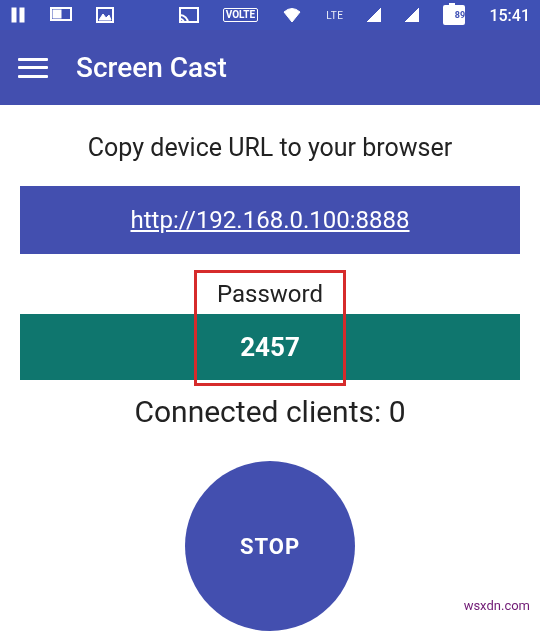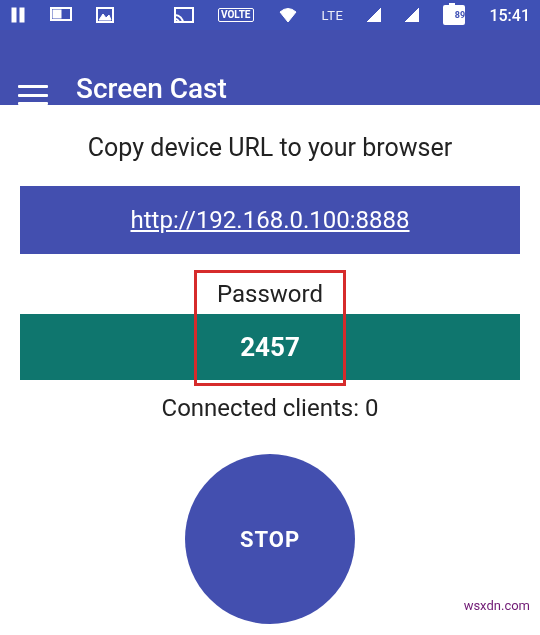--- a/index.html
+++ b/index.html
@@ -33,21 +33,21 @@
     }
     .statusbar svg { fill: #fff; stroke: #fff; }
     .volte {
       border: 1px solid #fff;
       font-size: 10px;
       padding: 0 2px;
       border-radius: 2px;
       line-height: 12px;
       font-weight: bold;
     }
-    .lte { font-size: 13px; opacity: 0.9; letter-spacing: 0.5px;}
+    .lte { font-size: 10px; opacity: 0.9; letter-spacing: 0.5px;}
     .battery {
       position: relative;
       width: 22px;
       height: 20px;
       border: 2px solid #fff;
       border-radius: 2px;
       display: flex;
       align-items: center;
       justify-content: center;
       font-size: 9px;
@@ -63,21 +63,21 @@
       left: 4px;
       width: 6px;
       height: 2px;
       background: #fff;
     }
     .time { font-weight: 500; }
     .appbar {
       background: #434faf;
       height: 75px;
       display: flex;
-      align-items: flex-end;
+      align-items: center;
       padding: 0 18px;
       gap: 28px;
     }
     .hamburger {
       width: 30px;
       height: 20px;
       display: flex;
       flex-direction: column;
       justify-content: space-between;
     }
@@ -135,21 +135,21 @@
       left: 50%;
       transform: translateX(-50%);
       pointer-events: none;
     }
     .pw-label-above {
       font-size: 24px;
       color: #222;
       padding: 8px 0 10px;
     }
     .clients {
-      font-size: 24px;
+      font-size: 30px;
       color: #222;
       margin-top: 14px;
     }
     .stop-btn {
       width: 170px;
       height: 170px;
       background: #434faf;
       border-radius: 50%;
       margin: 32px auto 0;
       display: flex;

